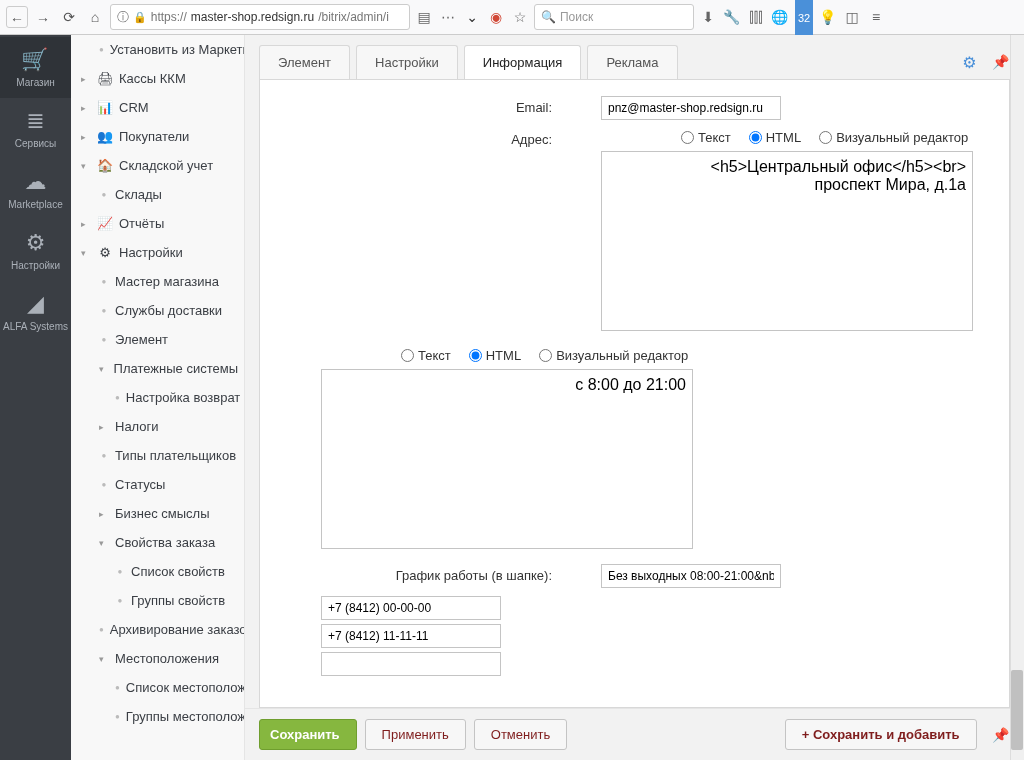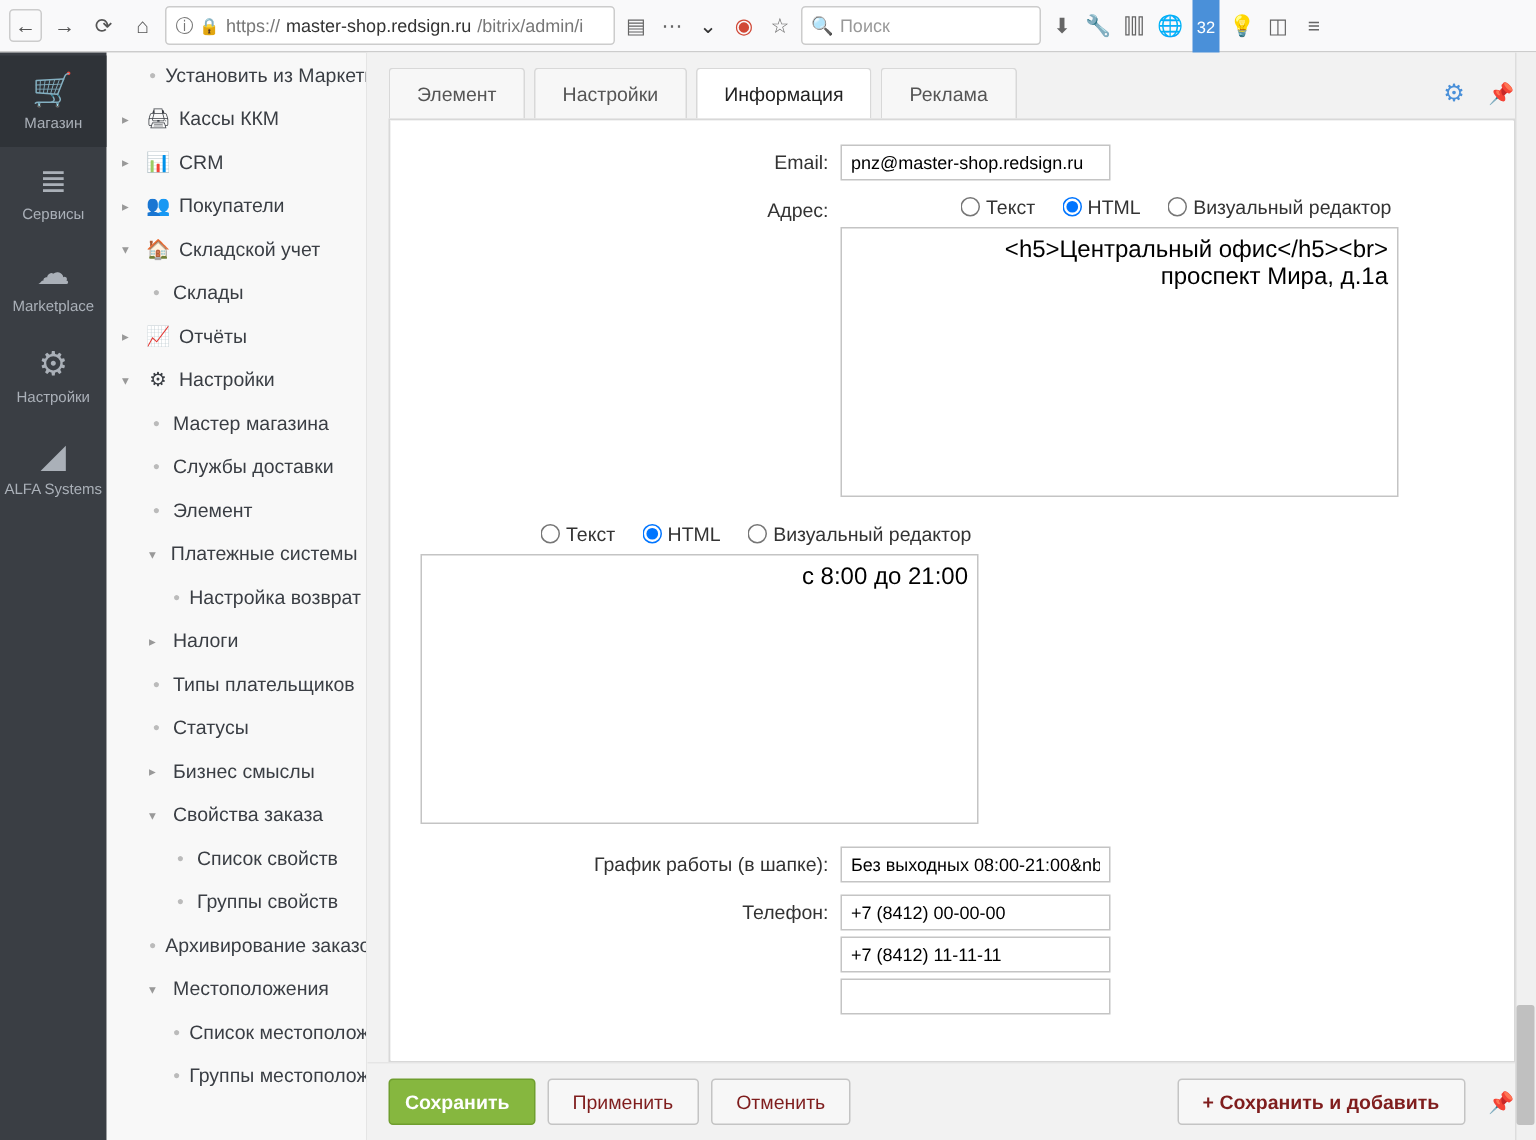--- a/index.html
+++ b/index.html
@@ -36,21 +36,21 @@
 .tabs-row { display: flex; align-items: center; padding: 10px 14px 0 14px; gap: 6px; }
 .tab { background: #f7f7f7; border: 1px solid #d8d8d8; border-bottom: none; padding: 9px 18px; border-radius: 3px 3px 0 0; font-size: 13px; color: #555; cursor: pointer; }
 .tab.active { background: #fff; font-weight: normal; color: #222; }
 .tabs-spacer { flex: 1; }
 .gear { color: #4a90d9; font-size: 16px; cursor: pointer; margin-right: 10px; }
 .pin { color: #999; font-size: 14px; cursor: pointer; }
 
 .form-area { flex: 1; background: #fff; margin: 0 14px; border: 1px solid #d8d8d8; overflow-y: auto; padding: 16px 20px 20px 20px; }
 .form-row { display: flex; margin-bottom: 8px; }
 .form-label { width: 280px; text-align: right; padding-right: 8px; padding-top: 4px; color: #333; font-size: 13px; }
-.form-field { flex: 1; }
+.form-field { flex: 1; margin-left: 41px; }
 .form-field input[type=text] { width: 180px; height: 24px; border: 1px solid #c4c4c4; padding: 0 6px; font-size: 12px; }
 .radio-row { display: flex; gap: 18px; padding: 2px 0 6px 80px; font-size: 13px; color: #333; }
 .radio-row label { display: flex; align-items: center; gap: 4px; cursor: pointer; }
 .form-field textarea { width: 372px; height: 180px; border: 1px solid #c4c4c4; padding: 6px; font-size: 16px; font-family: Arial; resize: none; text-align: right; }
 .phone-input { width: 180px; height: 24px; border: 1px solid #c4c4c4; padding: 0 6px; font-size: 12px; margin-bottom: 4px; display: block; }
 
 .footer-bar { background: #f2f2f2; padding: 10px 14px; display: flex; align-items: center; gap: 8px; border-top: 1px solid #e5e5e5; }
 .btn { padding: 7px 16px; border: 1px solid #c4c4c4; border-radius: 3px; background: #f7f7f7; font-size: 13px; cursor: pointer; color: #7f1d1d; }
 .btn.primary { background: #86b73f; border-color: #6f9e2e; color: #fff; font-weight: bold; padding-left: 10px; }
 .btn.save-add { margin-left: auto; font-weight: bold; }
@@ -282,21 +282,20 @@
           <textarea style="">с 8:00 до 21:00</textarea>
         </div>
       </div>
 
       <div class="form-row" style="margin-top:12px">
         <div class="form-label">График работы (в шапке):</div>
         <div class="form-field"><input type="text" value="Без выходных 08:00-21:00&amp;nbsp;" style=""></div>
       </div>
 
       <div class="form-row">
-        <div class="form-label">Телефон:</div>
         <div class="form-field">
           <input class="phone-input" type="text" value="+7 (8412) 00-00-00" style="">
           <input class="phone-input" type="text" value="+7 (8412) 11-11-11" style="">
           <input class="phone-input" type="text" value="" style="">
         </div>
       </div>
     </div>
 
     <div class="footer-bar">
       <button class="btn primary">Сохранить</button>

